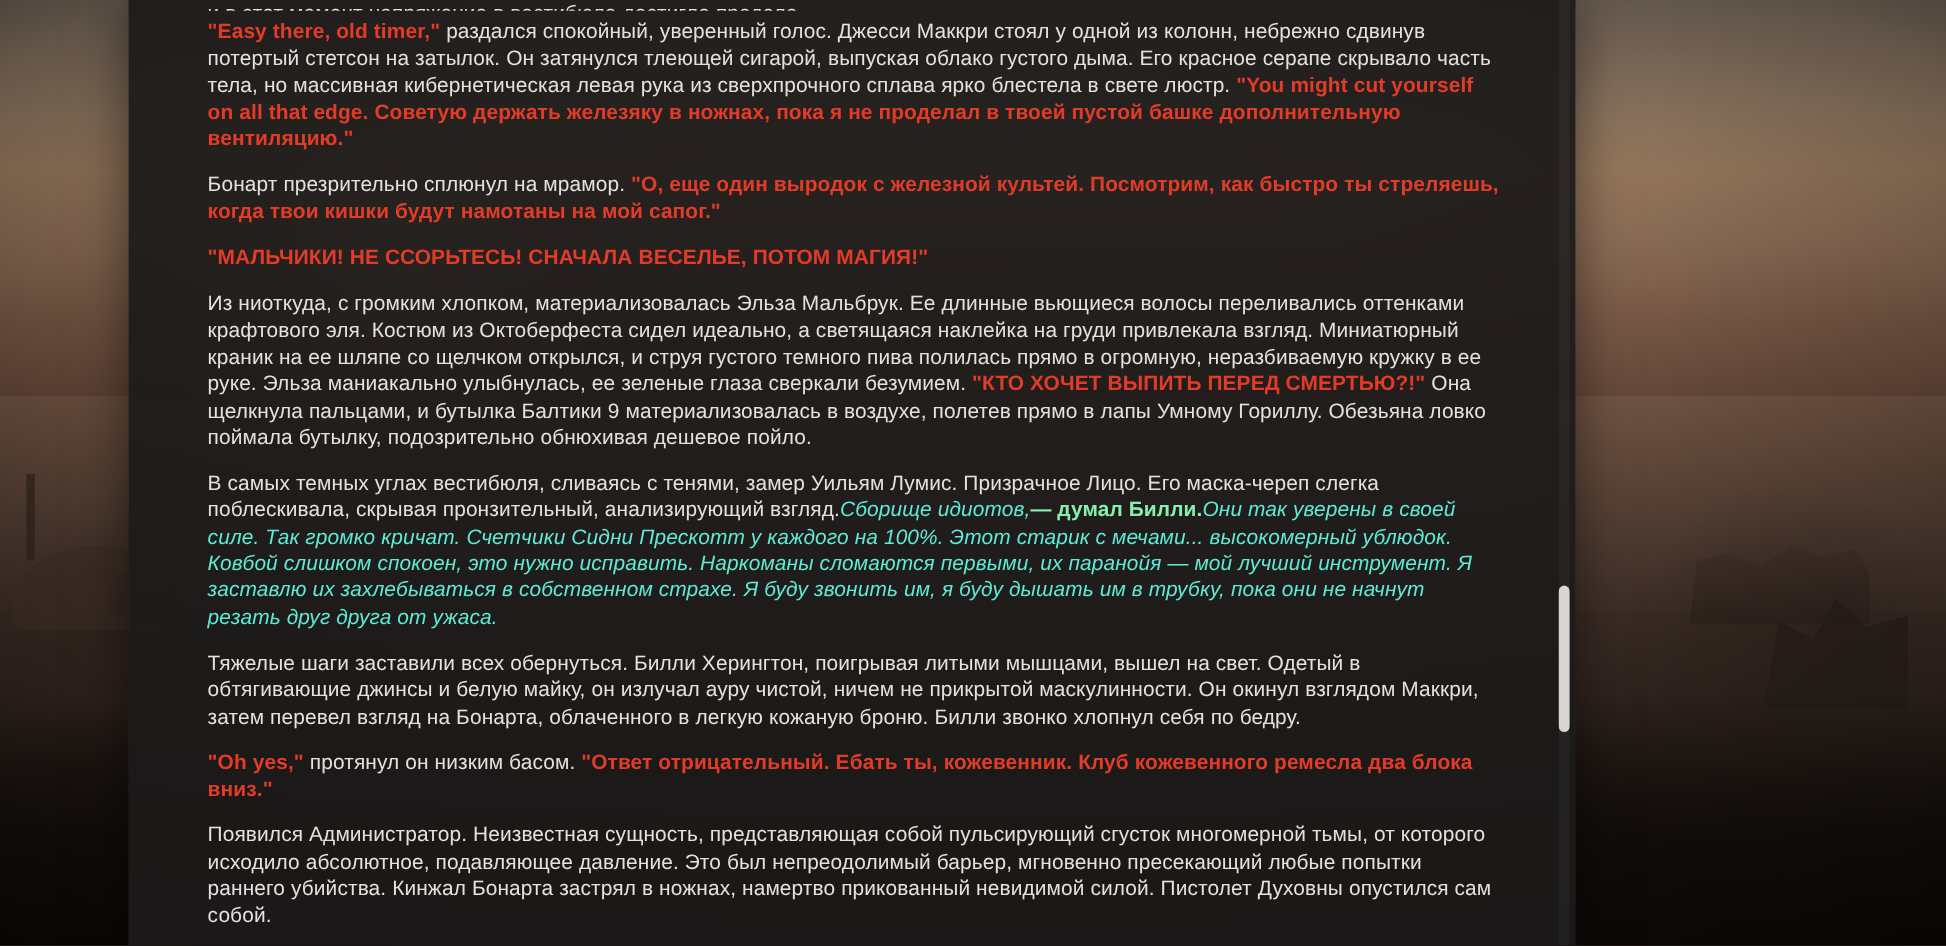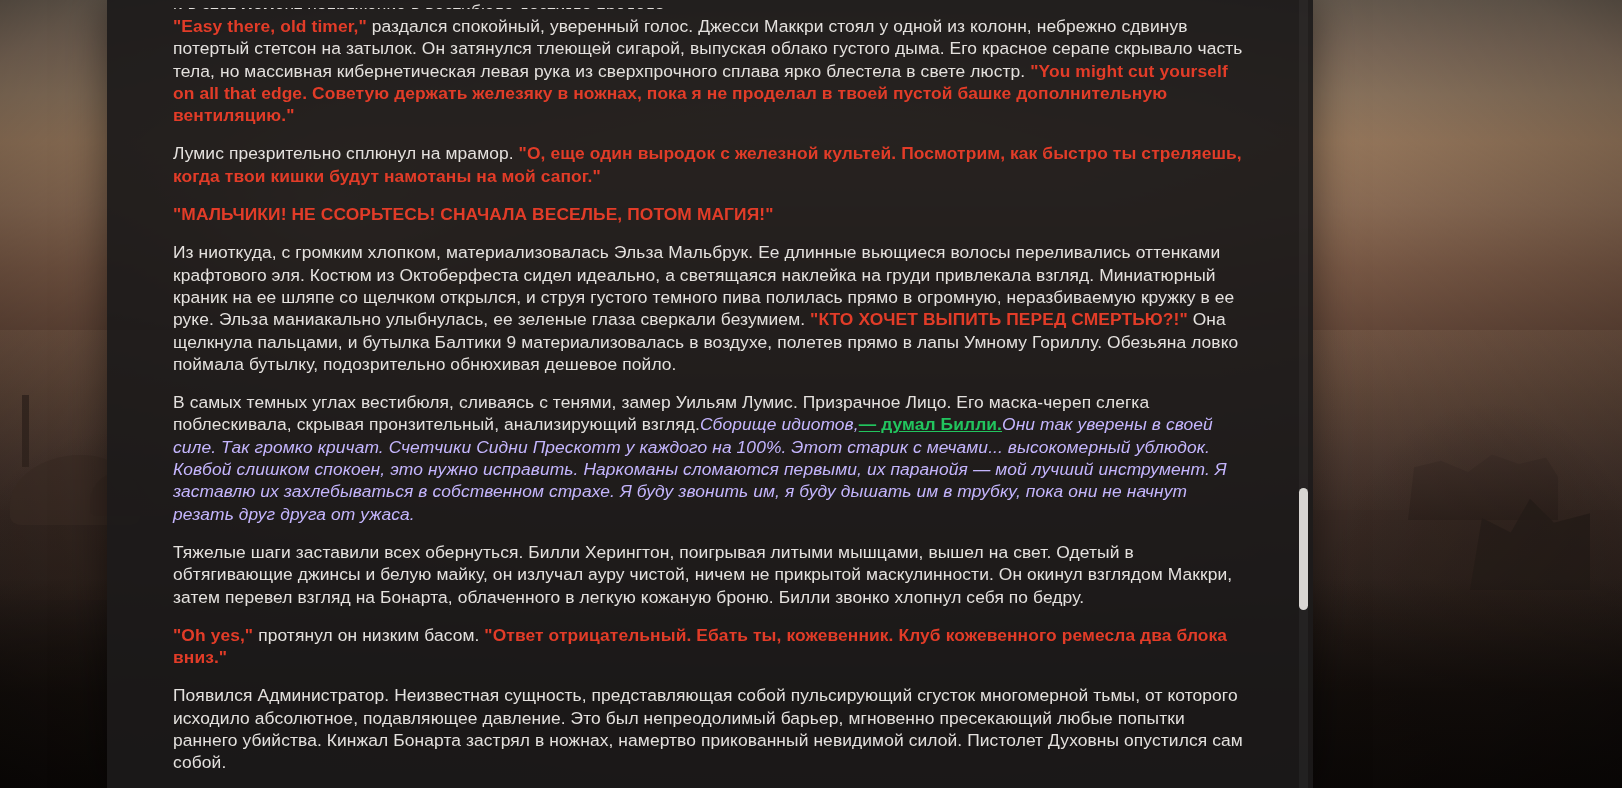--- a/index.html
+++ b/index.html
@@ -180,28 +180,27 @@
 
   .speech {
     color: #e23c28;
     font-weight: 700;
   }
   .shout {
     color: #e23c28;
     font-weight: 700;
   }
   .thought {
-    color: #c4b5fd;
+    color: #5eead4;
     font-style: italic;
   }
   .thought-tag {
-    color: #22c55e;
+    color: #86efac;
     font-weight: 700;
     font-style: normal;
-    text-decoration: underline;
   }
 
   
   .scrollbar-track {
     position: absolute;
     right: 5px;
     top: 0;
     width: 9px;
     height: 788px;
     background: rgba(255,255,255,0.04);
@@ -241,21 +240,21 @@
 
       <div class="clip-top">
         <p class="para"><span>и в этот момент напряжение в вестибюле достигло предела.</span></p>
       </div>
 
       <p class="para">
         <span class="speech">"Easy there, old timer,"</span><span> раздался спокойный, уверенный голос. Джесси Маккри стоял у одной из колонн, небрежно сдвинув потертый стетсон на затылок. Он затянулся тлеющей сигарой, выпуская облако густого дыма. Его красное серапе скрывало часть тела, но массивная кибернетическая левая рука из сверхпрочного сплава ярко блестела в свете люстр. </span><span class="speech">"You might cut yourself on all that edge. Советую держать железяку в ножнах, пока я не проделал в твоей пустой башке дополнительную вентиляцию."</span>
       </p>
 
       <p class="para">
-        <span>Лумис презрительно сплюнул на мрамор. </span><span class="speech">"О, еще один выродок с железной культей. Посмотрим, как быстро ты стреляешь, когда твои кишки будут намотаны на мой сапог."</span>
+        <span>Бонарт презрительно сплюнул на мрамор. </span><span class="speech">"О, еще один выродок с железной культей. Посмотрим, как быстро ты стреляешь, когда твои кишки будут намотаны на мой сапог."</span>
       </p>
 
       <p class="para">
         <span class="shout">"МАЛЬЧИКИ! НЕ ССОРЬТЕСЬ! СНАЧАЛА ВЕСЕЛЬЕ, ПОТОМ МАГИЯ!"</span>
       </p>
 
       <p class="para">
         <span>Из ниоткуда, с громким хлопком, материализовалась Эльза Мальбрук. Ее длинные вьющиеся волосы переливались оттенками крафтового эля. Костюм из Октоберфеста сидел идеально, а светящаяся наклейка на груди привлекала взгляд. Миниатюрный краник на ее шляпе со щелчком открылся, и струя густого темного пива полилась прямо в огромную, неразбиваемую кружку в ее руке. Эльза маниакально улыбнулась, ее зеленые глаза сверкали безумием. </span><span class="speech">"КТО ХОЧЕТ ВЫПИТЬ ПЕРЕД СМЕРТЬЮ?!"</span><span> Она щелкнула пальцами, и бутылка Балтики 9 материализовалась в воздухе, полетев прямо в лапы Умному Гориллу. Обезьяна ловко поймала бутылку, подозрительно обнюхивая дешевое пойло.</span>
       </p>
 

